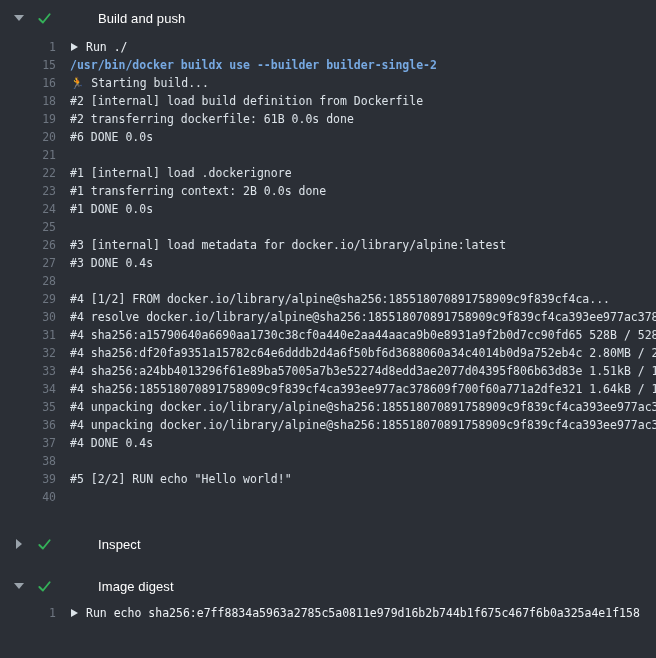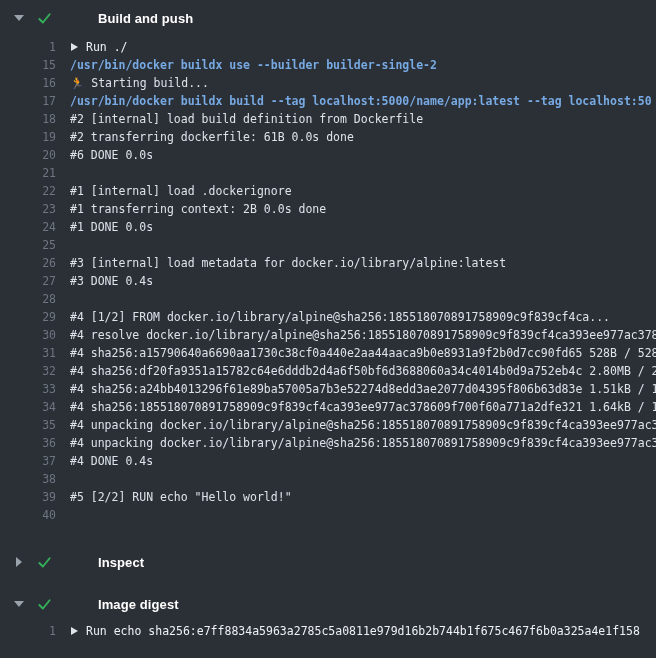--- a/index.html
+++ b/index.html
@@ -20,21 +20,21 @@
   .disclosure.down{
     border-left:5px solid transparent;border-right:5px solid transparent;
     border-top:6px solid #9aa3ab;
   }
   .disclosure.right{
     border-top:5px solid transparent;border-bottom:5px solid transparent;
     border-left:6px solid #9aa3ab;margin-left:16px;margin-right:2px;
   }
   .check{flex:none;margin-left:13px;display:flex;align-items:center;}
   .section-title{
-    margin-left:14px;color:#ffffff;font-size:13px;font-weight:700;
+    margin-left:14px;color:#ffffff;font-size:13px;font-weight:400;
     letter-spacing:.1px;
     padding-left:32px;
   }
   .loglines{
     font-family:"DejaVu Sans Mono","Liberation Mono",monospace;
     font-size:11.5px;line-height:18px;color:#dce3e9;
     padding:6px 0 10px 0;
   }
   .loglines.short{padding:4px 0 0 0;}
   .row{
@@ -63,21 +63,20 @@
           <svg width="15" height="15" viewBox="0 0 16 16">
             <path fill="none" stroke="#34b159" stroke-width="2" stroke-linecap="round" stroke-linejoin="round" d="M2.5 8.5l3.8 3.8L13.5 3.5"></path>
           </svg>
         </span>
         <span class="section-title">Build and push</span>
       </div>
       <div class="loglines">
         <div class="row"><span class="num">1</span><span class="run-arrow"></span><span class="txt run" style="margin-left: 8px;">Run ./</span></div>
         <div class="row"><span class="num">15</span><span class="txt cmd">/usr/bin/docker buildx use --builder builder-single-2</span></div>
         <div class="row"><span class="num">16</span><span class="txt plain">🏃 Starting build...</span></div>
-        <div class="row"><span class="num">17</span><span class="txt cmd">/usr/bin/docker buildx build --tag localhost:5000/name/app:latest --tag localhost:50</span></div>
         <div class="row"><span class="num">18</span><span class="txt plain">#2 [internal] load build definition from Dockerfile</span></div>
         <div class="row"><span class="num">19</span><span class="txt plain">#2 transferring dockerfile: 61B 0.0s done</span></div>
         <div class="row"><span class="num">20</span><span class="txt plain">#6 DONE 0.0s</span></div>
         <div class="row"><span class="num">21</span><span class="txt blank"></span></div>
         <div class="row"><span class="num">22</span><span class="txt plain">#1 [internal] load .dockerignore</span></div>
         <div class="row"><span class="num">23</span><span class="txt plain">#1 transferring context: 2B 0.0s done</span></div>
         <div class="row"><span class="num">24</span><span class="txt plain">#1 DONE 0.0s</span></div>
         <div class="row"><span class="num">25</span><span class="txt blank"></span></div>
         <div class="row"><span class="num">26</span><span class="txt plain">#3 [internal] load metadata for docker.io/library/alpine:latest</span></div>
         <div class="row"><span class="num">27</span><span class="txt plain">#3 DONE 0.4s</span></div>

